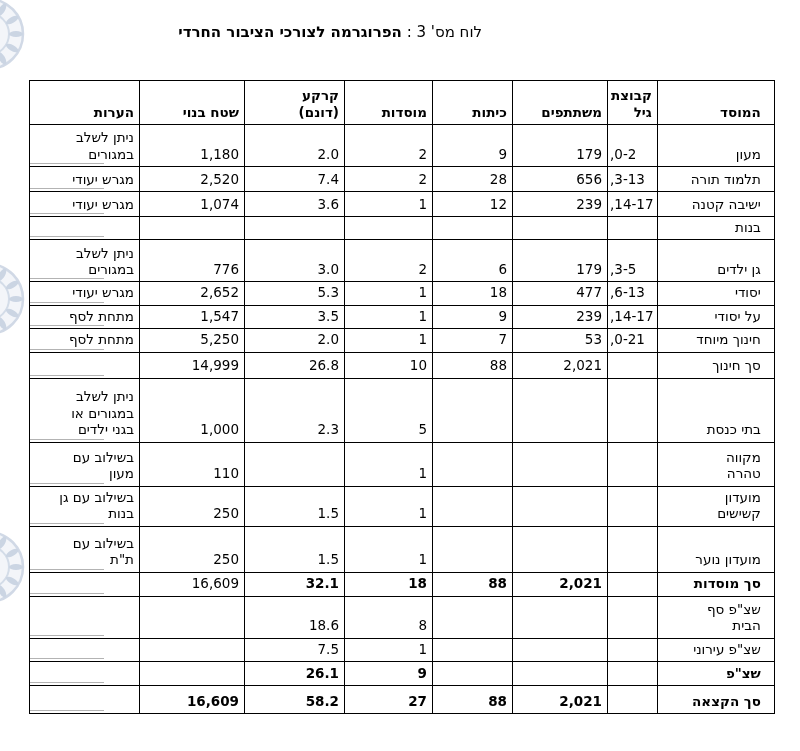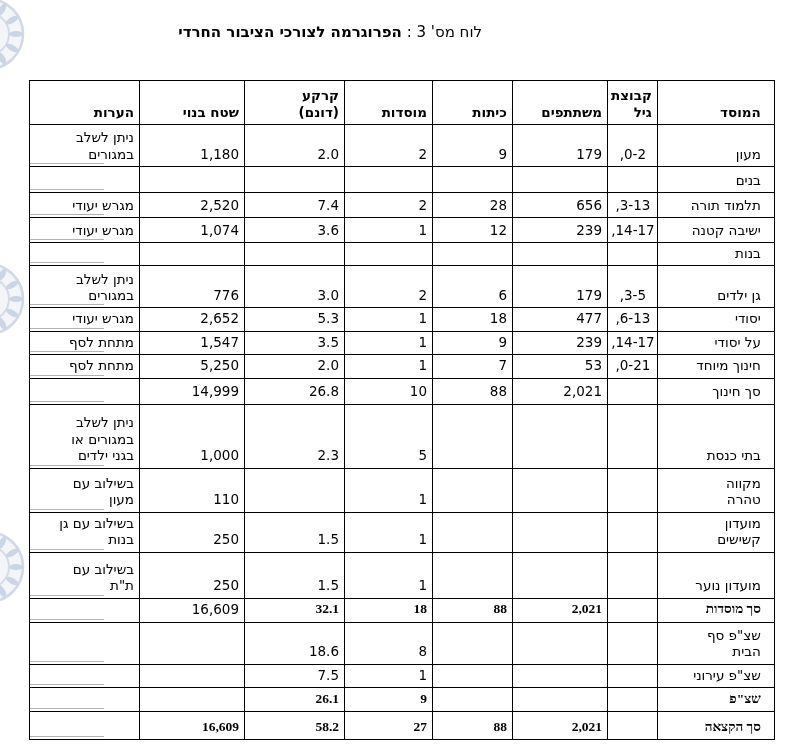--- a/index.html
+++ b/index.html
@@ -30,23 +30,23 @@
     border:1px solid #000;
     vertical-align:bottom;
     font-size:13.5px;line-height:1.22;
     padding:2px 5px 4px 3px;
     white-space:pre-line;
     overflow:hidden;
     text-align:right;
   }
   .program th{font-weight:bold;}
   .program td{font-weight:normal;}
-  .program .bold{font-weight:bold;font-family:Liberation Serif, serif;}
+  .program .bold{font-weight:bold;}
   .col-institution{padding-right:13px !important;}
-  td.col-age{text-align:center;padding-left:2px !important;padding-right:1px !important;}
+  td.col-age{text-align:left;padding-left:2px !important;padding-right:1px !important;}
   
   td.col-notes{position:relative;margin-top:8px;}
   td.col-notes::before{
     content:"";position:absolute;left:-12px;bottom:2px;width:86px;height:0;
     border-bottom:1.6px solid #b3b3b3;
   }
   td.col-notes::after{
     content:"";position:absolute;left:-12px;bottom:2px;height:55%;max-height:26px;width:0;
     border-left:1.6px solid #b3b3b3;
   }
@@ -122,30 +122,20 @@
         <td class="col-institution">מעון</td>
         <td class="col-age">0-2,</td>
         <td class="col-participants">179</td>
         <td class="col-classes">9</td>
         <td class="col-institutions">2</td>
         <td class="col-land">2.0</td>
         <td class="col-built">1,180</td>
         <td class="col-notes">ניתן לשלב
 במגורים</td>
       </tr>
-      <tr style="height: 26px;">
-        <td class="col-institution">בנים</td>
-        <td class="col-age"></td>
-        <td class="col-participants"></td>
-        <td class="col-classes"></td>
-        <td class="col-institutions"></td>
-        <td class="col-land"></td>
-        <td class="col-built"></td>
-        <td class="col-notes"></td>
-      </tr>
       <tr style="height: 25px;">
         <td class="col-institution">תלמוד תורה</td>
         <td class="col-age">3-13,</td>
         <td class="col-participants">656</td>
         <td class="col-classes">28</td>
         <td class="col-institutions">2</td>
         <td class="col-land">7.4</td>
         <td class="col-built">2,520</td>
         <td class="col-notes">מגרש יעודי</td>
       </tr>

